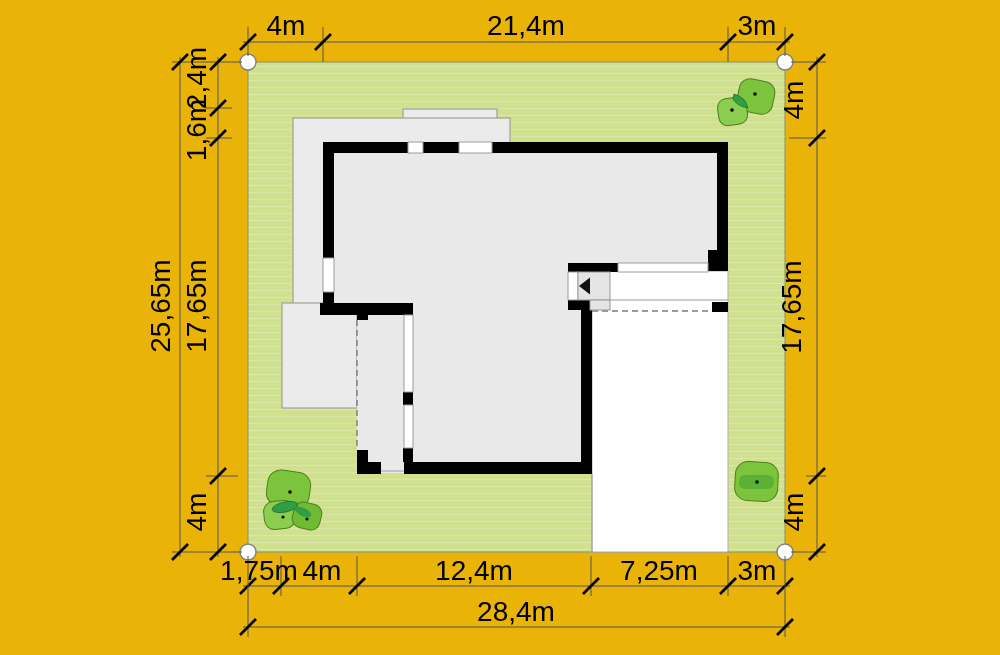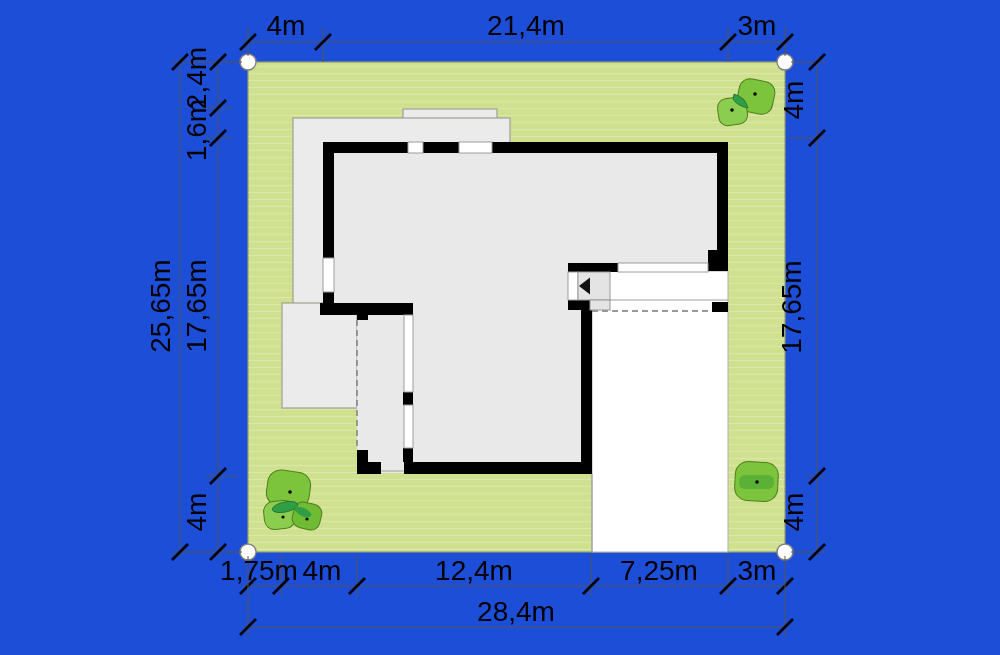--- a/index.html
+++ b/index.html
@@ -1,16 +1,16 @@
 <!DOCTYPE html>
 <html><head>
 <meta charset="utf-8">
 <style>
   html,body{margin:0;padding:0;background:#ffffff;}
-  .stage{width:1000px;height:655px;position:relative;background:#1d4ed8;overflow:hidden;}
+  .stage{width:1000px;height:655px;position:relative;background:#eab308;overflow:hidden;}
   svg{display:block;}
   text{font-family:"Liberation Sans","DejaVu Sans",sans-serif;fill:#000;}
   .dim-label{font-size:28px;}
   .thin{stroke:#555;stroke-width:1;fill:none;}
   .tick{stroke:#000;stroke-width:2.6;fill:none;}
   .wall{fill:#000;stroke:none;}
   .win{fill:#fff;stroke:#9c9c9c;stroke-width:1;}
   .terr{fill:#ebebeb;stroke:#a0a094;stroke-width:1.2;}
   .floor{fill:#e9e9e9;stroke:none;}
   .hair{stroke:#9c9c9c;stroke-width:1;fill:none;}

